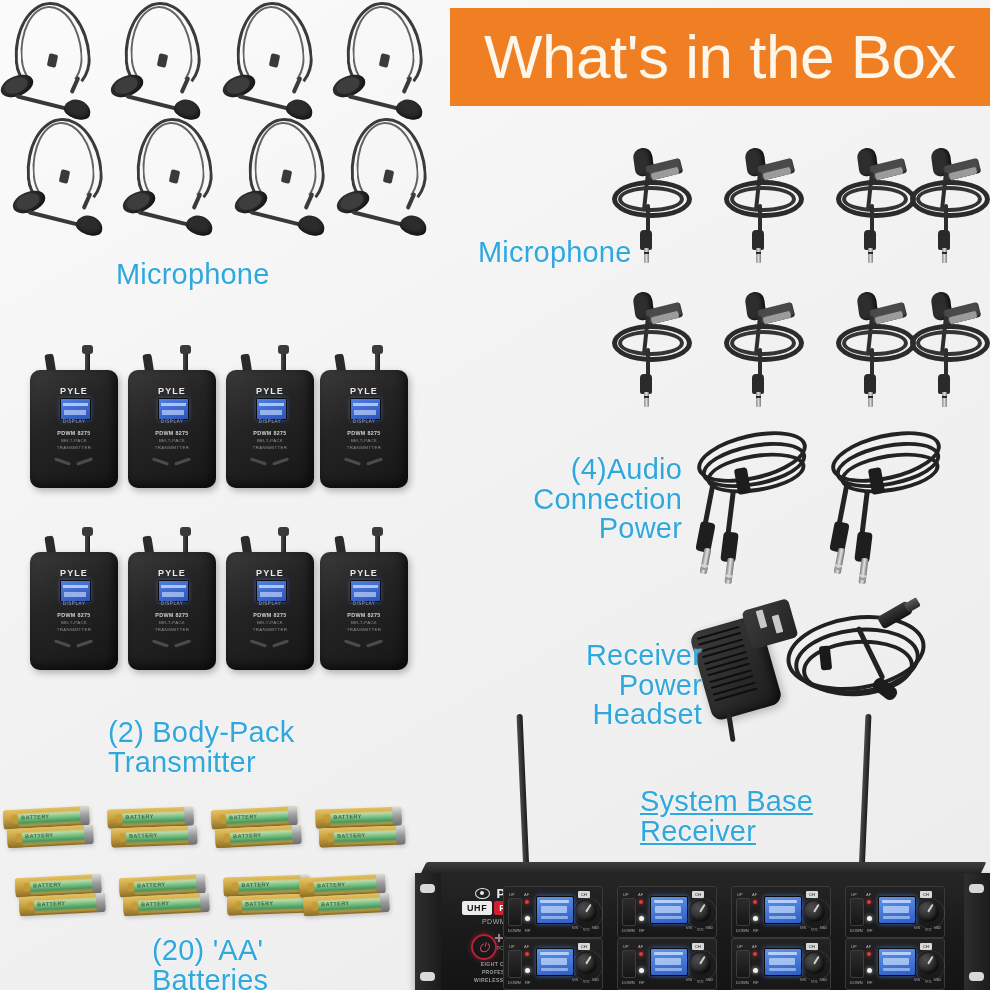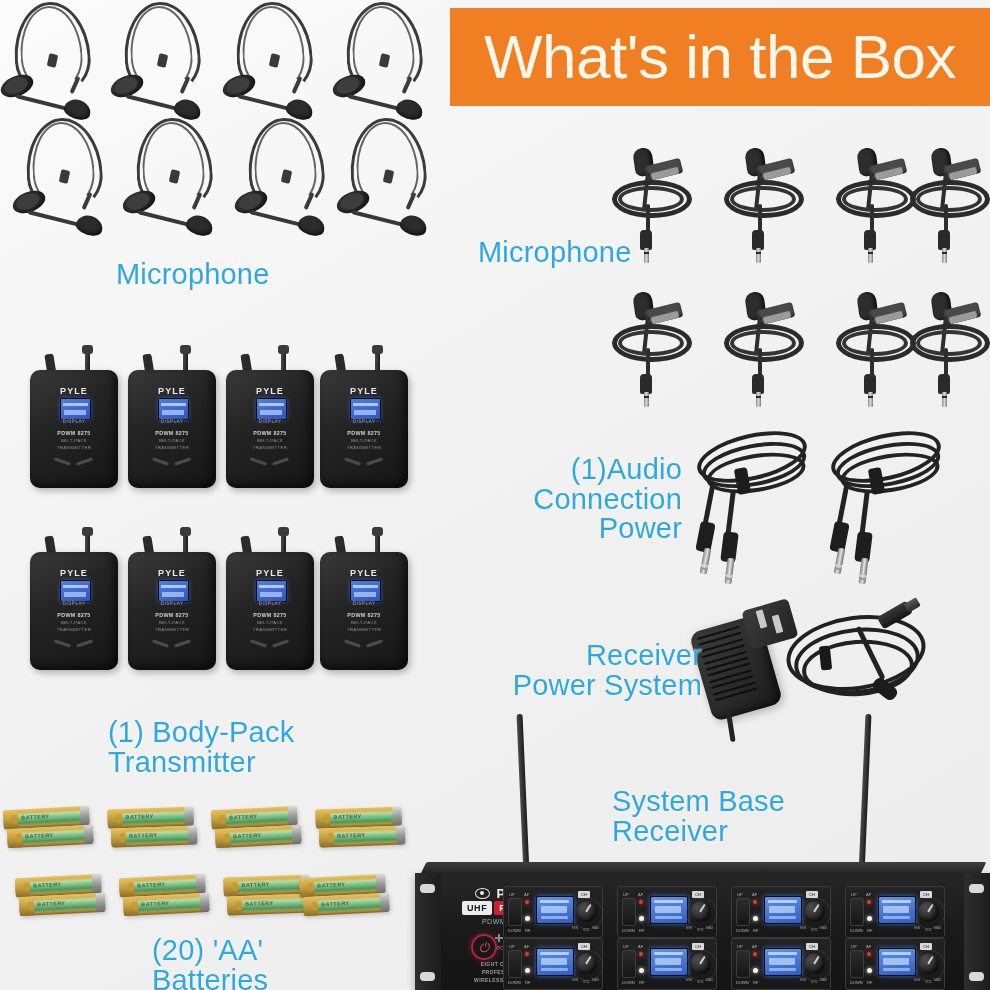--- a/index.html
+++ b/index.html
@@ -21,21 +21,21 @@
 
   
   .label{position:absolute;color:#2fa8dd;font-size:29px;line-height:1.02;
     font-weight:400;letter-spacing:0.2px;text-shadow:0 0 2px rgba(255,255,255,.9);}
   .label .l2{display:block;}
   .lbl-headset{left:116px;top:260px;}
   .lbl-lav{left:478px;top:238px;}
   .lbl-bodypack{left:108px;top:718px;}
   .lbl-cable{left:452px;top:455px;text-align:right;width:230px;}
   .lbl-adapter{left:512px;top:641px;text-align:right;width:190px;}
-  .lbl-receiver{left:612px;top:787px;}
+  .lbl-receiver{left:640px;top:787px;text-decoration:underline;}
   .lbl-batt{left:152px;top:936px;}
 
   
   .headset{position:absolute;width:108px;height:128px;}
   .hs-band{position:absolute;left:20px;top:0;width:70px;height:86px;
     border:3.5px solid #3b3b3b;border-radius:50% 50% 42% 42%/62% 62% 38% 38%;
     border-bottom-color:transparent;border-right-color:#3b3b3b;
     transform:rotate(-4deg);}
   .hs-band2{position:absolute;left:26px;top:4px;width:58px;height:80px;
     border:2.5px solid #4a4a4a;border-radius:50% 50% 40% 40%/60% 60% 40% 40%;
@@ -595,21 +595,21 @@
           <div>TRANSMITTER</div>
         </div>
         <div class="bp-chev">
           <i></i>
           <i></i>
         </div>
       </div>
     </div>
 
   <div class="label lbl-bodypack">
-    <span>(1) Body-Pack</span>
+    <span>(2) Body-Pack</span>
     <span class="l2">Transmitter</span>
   </div>
 
   <div id="cables">
       <div class="cable" style="left:688px;top:432px;">
         <div class="cb-coil">
           <i></i>
           <i></i>
           <i></i>
         </div>
@@ -631,21 +631,21 @@
         <div class="cb-lead cb-l1"></div>
         <div class="cb-lead cb-l2"></div>
         <div class="cb-jack" style="left:10px;top:90px;transform:rotate(11deg);"></div>
         <div class="cb-pin" style="left:14px;top:116px;transform:rotate(11deg);"></div>
         <div class="cb-jack" style="left:34px;top:100px;transform:rotate(7deg);"></div>
         <div class="cb-pin" style="left:38px;top:126px;transform:rotate(7deg);"></div>
       </div>
     </div>
 
   <div class="label lbl-cable">
-    <span>(1)Audio</span>
+    <span>(4)Audio</span>
     <span class="l2">Connection Power</span>
   </div>
 
   <div class="adapter">
     <div class="ad-body"></div>
     <div class="ad-vents" id="ad-vents">
         <div style="top:0px;height:2px;left:0;width:44px;background:#0e0e0e;border-radius:2px;position:absolute;"></div>
         <div style="top:6.4px;height:2px;left:0;width:44px;background:#0e0e0e;border-radius:2px;position:absolute;"></div>
         <div style="top:12.8px;height:2px;left:0;width:44px;background:#0e0e0e;border-radius:2px;position:absolute;"></div>
         <div style="top:19.200000000000003px;height:2px;left:0;width:44px;background:#0e0e0e;border-radius:2px;position:absolute;"></div>
@@ -667,21 +667,21 @@
         <i></i>
     </div>
     <div class="ad-tie"></div>
     <div class="ad-dcwire"></div>
     <div class="ad-fer"></div>
     <div class="ad-barrel"></div>
   </div>
 
   <div class="label lbl-adapter">
     <span>Receiver</span>
-    <span class="l2">Power System</span>
+    <span class="l2">Power Headset</span>
   </div>
 
   <div class="label lbl-receiver">
     <span>System Base</span>
     <span class="l2">Receiver</span>
   </div>
 
   <div class="receiver">
     <div class="rx-ant rx-ant-l" style="left:105px;top:-148px;"></div>
     <div class="rx-ant rx-ant-r" style="left:447px;top:-148px;"></div>

